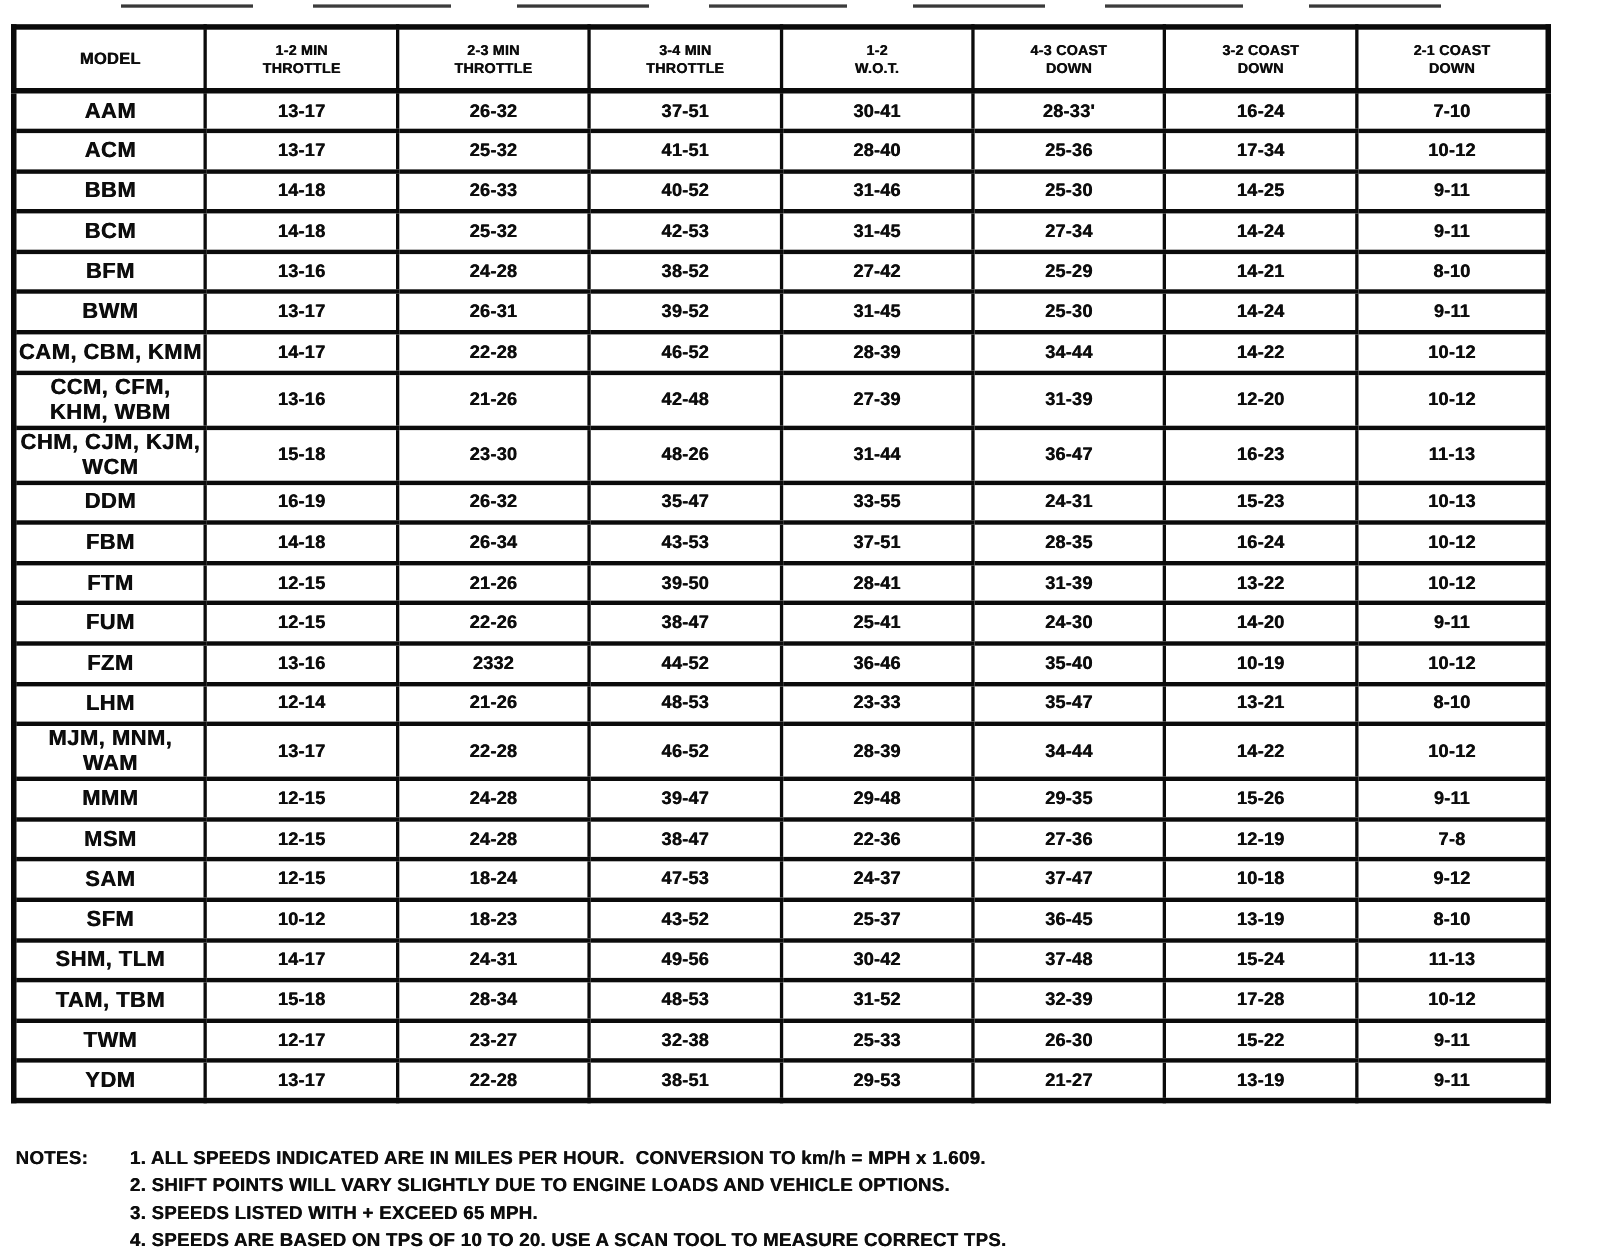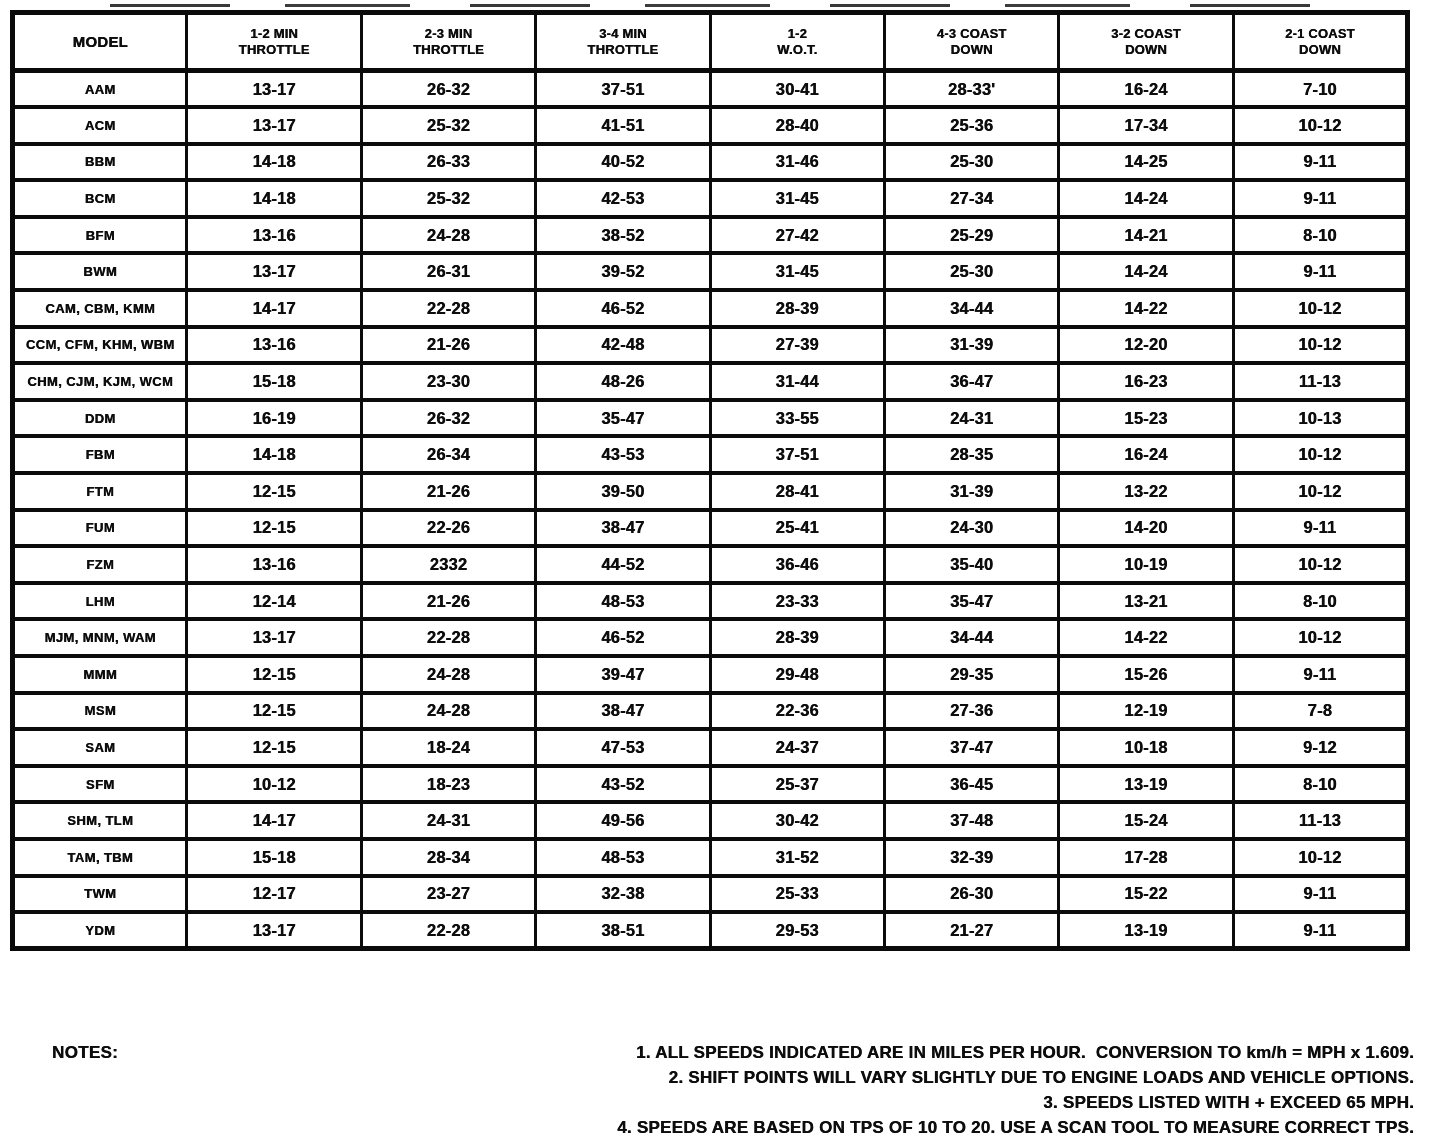--- a/index.html
+++ b/index.html
@@ -30,21 +30,21 @@
     background: repeating-linear-gradient(90deg,
       #161616 0px, #161616 120px,
       transparent 120px, transparent 175px,
       #1a1a1a 175px, #1a1a1a 300px,
       transparent 300px, transparent 360px);
     opacity: .85;
   }
   table.shift-table {
     position: absolute;
     left: 10px;
-    top: 10px;
+    top: 22px;
     width: 1400px;
     border-collapse: collapse;
     table-layout: fixed;
     font-weight: 700;
     color: #0d0d0d;
   }
   table.shift-table th,
   table.shift-table td {
     border: 3px solid #0b0b0b;
     border-top-width: 4px;
@@ -61,57 +61,55 @@
   thead tr { height: 58px; }
   tbody tr { height: 36.6px; }
   thead th {
     font-size: 13px;
     line-height: 1.18;
     white-space: pre-line;
     letter-spacing: 0.2px;
   }
   thead th.model-col { font-size: 15px; }
   td.model-cell {
-    font-size: 13px;
+    font-size: 20px;
     letter-spacing: 0.4px;
   }
   td.value-cell {
     font-size: 16.5px;
     letter-spacing: 0.2px;
   }
   
   th:nth-child(2), td:nth-child(2) { border-left-width: 4px; }
   thead tr { border-bottom: 5px solid #0a0a0a; }
 
   .notes {
     position: absolute;
     left: 14px;
     top: 1040px;
     width: 1400px;
     display: flex;
     align-items: flex-start;
     font-weight: 700;
     font-size: 17px;
-    text-align: right;
   }
   .notes-label {
     flex: 0 0 104px;
     letter-spacing: 0.3px;
     line-height: 25px;
     text-shadow: 0.4px 0 0 currentColor;
   }
   .notes-items {
     flex: 1;
   }
   .note-item {
     line-height: 25px;
     white-space: pre-wrap;
     letter-spacing: 0.25px;
     text-shadow: 0.4px 0 0 currentColor;
-    margin-left: 10px;
   }
 </style>
 </head>
 <body>
 
 <div class="page">
 
   <div class="artifact-top"></div>
 
   <table class="shift-table">

